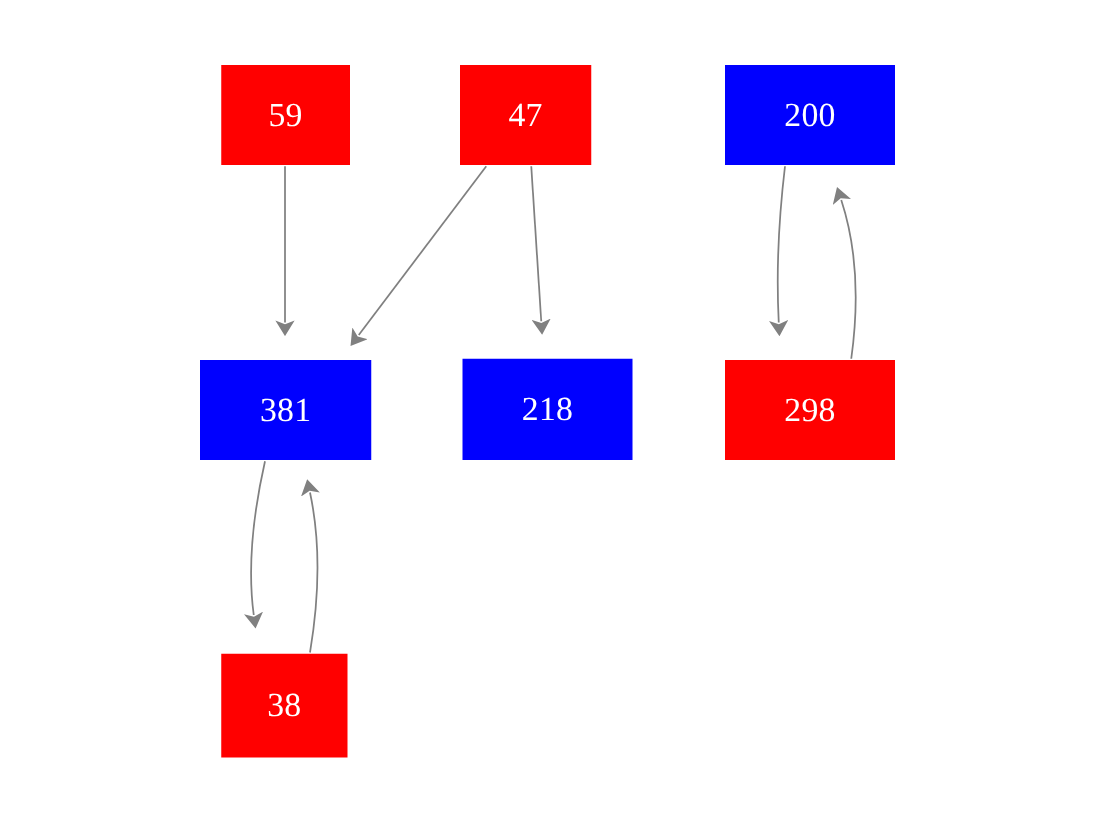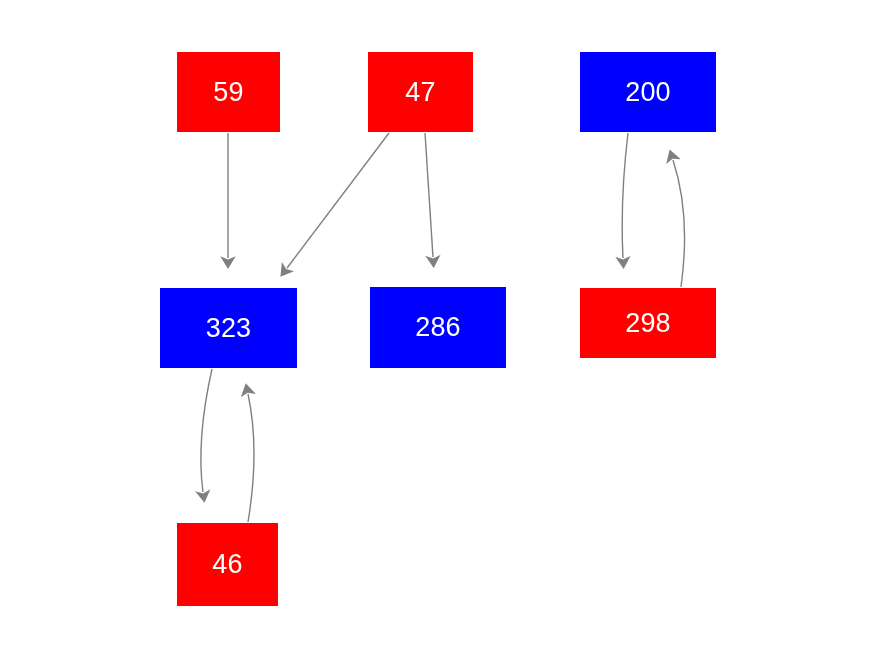--- a/index.html
+++ b/index.html
@@ -30,21 +30,21 @@
   .graph-node {
     position: absolute;
     display: flex;
     align-items: center;
     justify-content: center;
     box-sizing: border-box;
     z-index: 2;
   }
   .node-label {
     color: #ffffff;
-    font-family: Liberation Sans, sans-serif;
+    font-family: Liberation Serif, serif;
     font-size: 27px;
     font-weight: 400;
     line-height: 1;
     letter-spacing: 0.2px;
     user-select: none;
   }
 </style>
 </head>
 <body>
 
@@ -78,28 +78,28 @@
 
   <div class="graph-node" style="left:368px; top:52px; width:105px; height:80px; background:#ff0000;">
     <span class="node-label">47</span>
   </div>
 
   <div class="graph-node" style="left:580px; top:52px; width:136px; height:80px; background:#0000ff;">
     <span class="node-label">200</span>
   </div>
 
   <div class="graph-node" style="left:160px; top:288px; width:137px; height:80px; background:#0000ff;">
-    <span class="node-label">323</span>
+    <span class="node-label">381</span>
   </div>
 
   <div class="graph-node" style="left:370px; top:287px; width:136px; height:81px; background:#0000ff;">
-    <span class="node-label">286</span>
+    <span class="node-label">218</span>
   </div>
 
-  <div class="graph-node" style="left:580px; top:288px; width:136px; height:70px; background:#ff0000;">
+  <div class="graph-node" style="left:580px; top:288px; width:136px; height:80px; background:#ff0000;">
     <span class="node-label">298</span>
   </div>
 
   <div class="graph-node" style="left:177px; top:523px; width:101px; height:83px; background:#ff0000;">
-    <span class="node-label">46</span>
+    <span class="node-label">38</span>
   </div>
 
 </div>
 
 </body></html>

